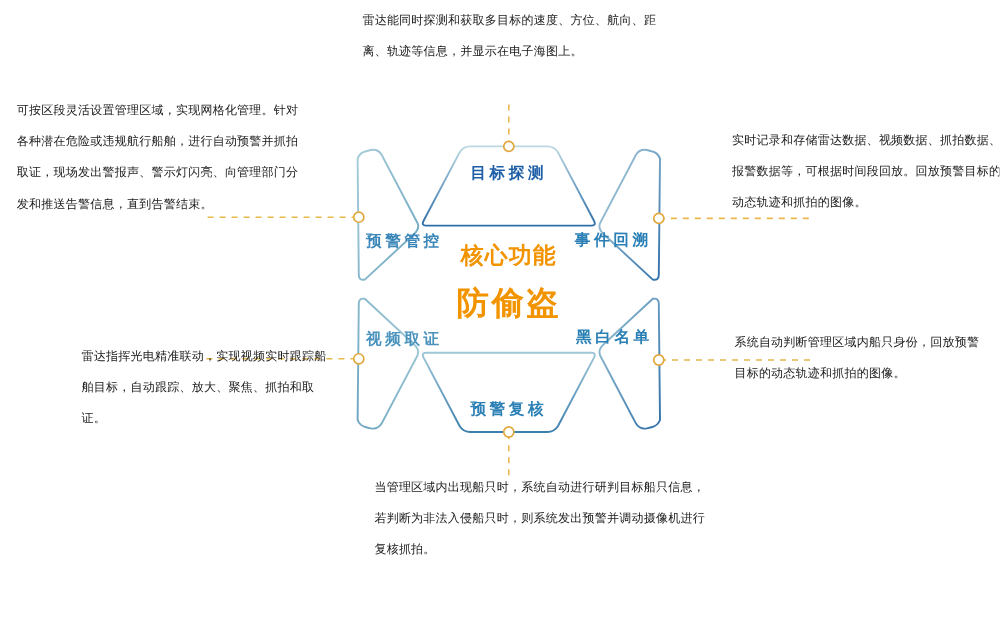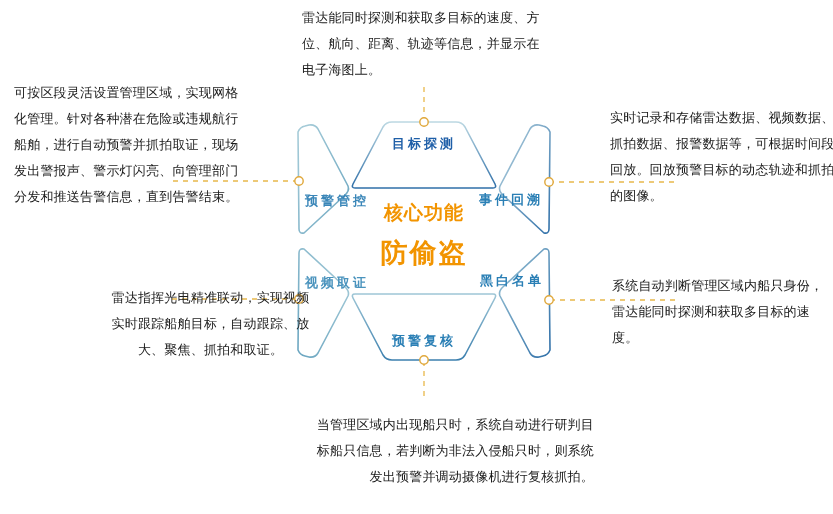--- a/index.html
+++ b/index.html
@@ -11,31 +11,31 @@
     position: relative;
     width: 833px;
     height: 514px;
     background: #ffffff;
     font-family: "Liberation Sans", "DejaVu Sans", sans-serif;
     overflow: hidden;
   }
   .annot {
     position: absolute;
     color: #1a1a1a;
-    font-size: 13px;
+    font-size: 10px;
     line-height: 26px;
     letter-spacing: 0.2px;
     white-space: pre-line;
   }
   #annot-top      { left: 302px; top: 5px;   width: 250px; text-align: left; }
   #annot-topleft  { left: 14px;  top: 80px;  width: 235px; text-align: left; }
   #annot-topright { left: 592px; top: 105px; width: 232px; text-align: left; margin-left: 18px; }
   #annot-botright { left: 612px; top: 273px; width: 212px; text-align: left; }
-  #annot-botleft  { left: 68px;  top: 285px; width: 205px; text-align: center; margin-left: 40px; }
-  #annot-bottom   { left: 312px; top: 412px; width: 282px; text-align: right; }
+  #annot-botleft  { left: 68px;  top: 285px; width: 205px; text-align: left; }
+  #annot-bottom   { left: 312px; top: 394px; width: 282px; text-align: left; }
 
   #hexwrap {
     position: absolute;
     left: 0px;
     top: 0px;
     width: 833px;
     height: 514px;
   }
   svg { display: block; }
   .petal-label {
@@ -199,19 +199,19 @@
       </g>
     </svg>
   </div>
 
   <div class="annot" id="annot-top">雷达能同时探测和获取多目标的速度、方位、航向、距离、轨迹等信息，并显示在电子海图上。</div>
 
   <div class="annot" id="annot-topleft">可按区段灵活设置管理区域，实现网格化管理。针对各种潜在危险或违规航行船舶，进行自动预警并抓拍取证，现场发出警报声、警示灯闪亮、向管理部门分发和推送告警信息，直到告警结束。</div>
 
   <div class="annot" id="annot-topright">实时记录和存储雷达数据、视频数据、抓拍数据、报警数据等，可根据时间段回放。回放预警目标的动态轨迹和抓拍的图像。</div>
 
-  <div class="annot" id="annot-botright">系统自动判断管理区域内船只身份，雷达能同时探测和获取多目标的速度。</div>
+  <div class="annot" id="annot-botright">系统自动判断管理区域内船只身份，回放预警目标的动态轨迹和抓拍的图像。</div>
 
   <div class="annot" id="annot-botleft">雷达指挥光电精准联动，实现视频实时跟踪船舶目标，自动跟踪、放大、聚焦、抓拍和取证。</div>
 
   <div class="annot" id="annot-bottom">当管理区域内出现船只时，系统自动进行研判目标船只信息，若判断为非法入侵船只时，则系统发出预警并调动摄像机进行复核抓拍。</div>
 
 </div>
 
 </body></html>

